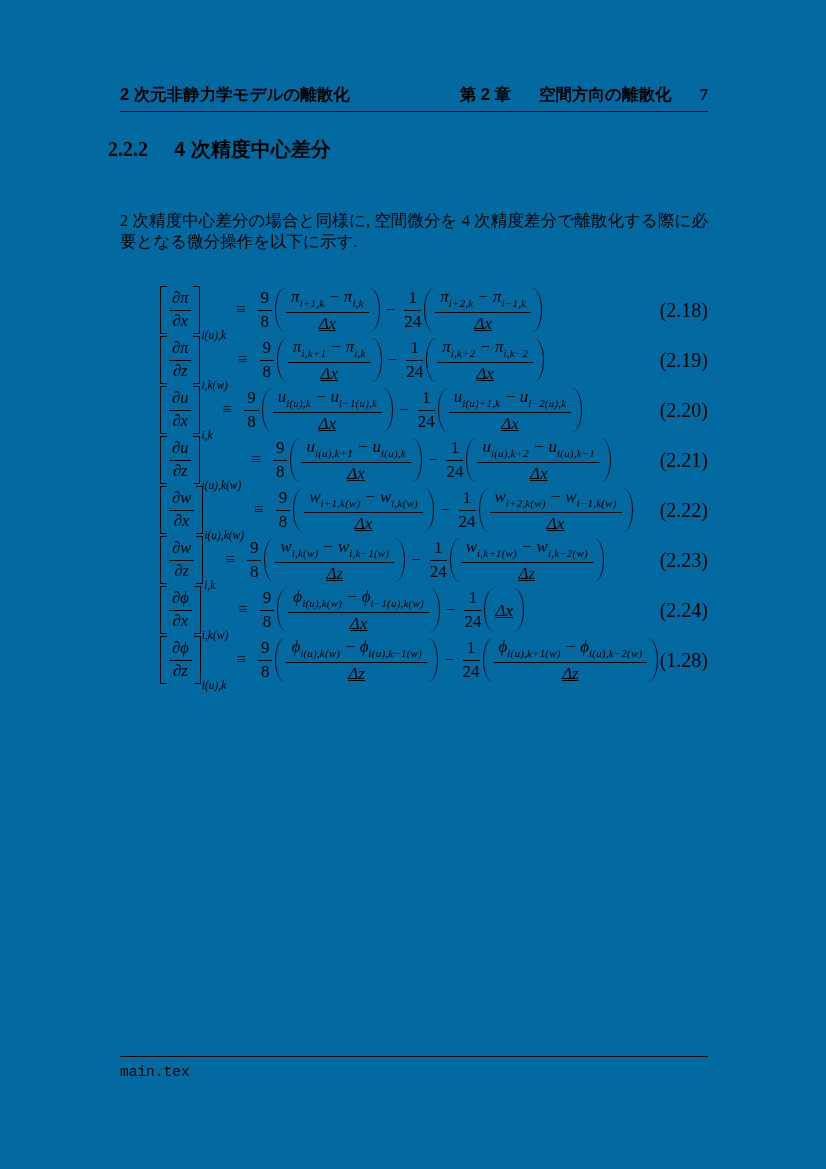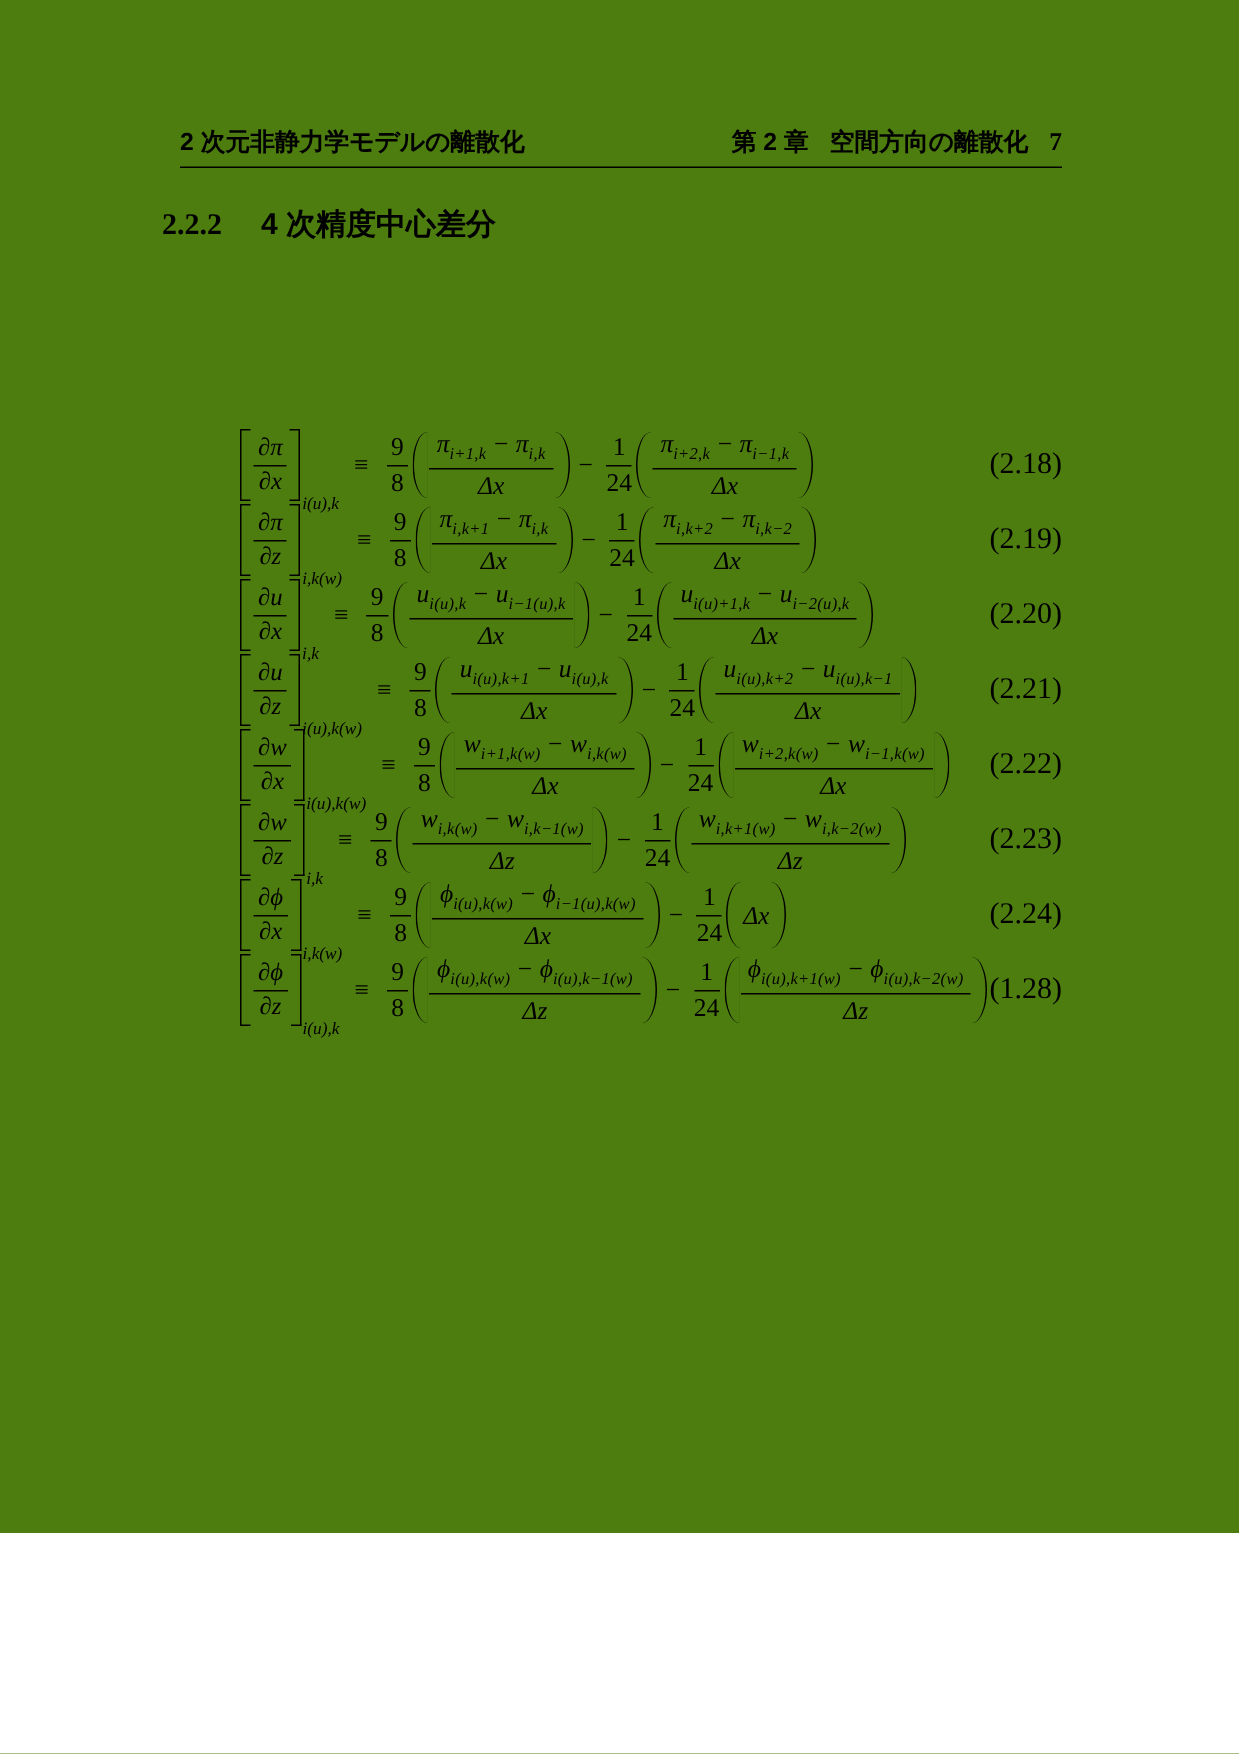--- a/index.html
+++ b/index.html
@@ -1,25 +1,25 @@
 <!DOCTYPE html>
 <html><head>
 <meta charset="utf-8">
 <style>
   html,body{margin:0;padding:0;background:#ffffff;}
   .page{
-    position:relative;width:826px;height:1022px;background:#4d7c0f;
+    position:relative;width:826px;height:1169px;background:#0369a1;
     color:#000;overflow:hidden;
     font-family:"Liberation Serif","DejaVu Serif",serif;
   }
   
   .hdr{position:absolute;left:120px;top:84px;width:588px;}
   .hdr-line{display:flex;justify-content:space-between;align-items:baseline;
     font-family:"Liberation Sans","DejaVu Sans",sans-serif;font-weight:bold;font-size:16.5px;}
-  .hdr-right{display:flex;gap:14px;align-items:baseline;}
+  .hdr-right{display:flex;gap:28px;align-items:baseline;}
   .hdr-pagenum{font-family:"Liberation Serif",serif;font-weight:bold;font-size:17px;}
   .hdr-rule{margin-top:5px;border-bottom:1.3px solid #000;}
   
   .sec{position:absolute;left:108px;top:136px;font-size:20px;font-weight:bold;}
   .sec-num{font-family:"Liberation Serif",serif;margin-right:26px;}
   .sec-title{font-family:"Liberation Sans","DejaVu Sans",sans-serif;}
   
   .intro{position:absolute;left:120px;top:193px;width:588px;
     font-size:16.5px;line-height:21.5px;text-align:justify;}
   
@@ -28,21 +28,21 @@
   .eq-body{display:flex;align-items:center;font-size:17px;font-style:italic;white-space:nowrap;}
   .eq-number{position:absolute;right:0;top:50%;transform:translateY(-50%);
     font-size:20px;font-style:normal;}
   
   .frac{display:inline-flex;flex-direction:column;align-items:center;line-height:1.15;}
   .frac .num{align-self:stretch;text-align:center;border-bottom:1.1px solid #000;
     padding:0 3px 2px 3px;}
   .frac .den{padding-top:1px;}
   .coef{font-style:normal;margin:0 3px;}
   .inner .num{padding:0 5px 3px 5px;}
-  .inner .den{font-style:italic;}
+  .inner .den{font-style:italic;text-decoration:underline;}
   
   .brkgrp{display:inline-flex;align-items:center;height:46px;}
   .brack{width:6px;height:46px;}
   .brack.l{border-left:1.9px solid #000;border-top:1.9px solid #000;border-bottom:1.9px solid #000;}
   .brack.r{border-right:1.9px solid #000;border-top:1.9px solid #000;border-bottom:1.9px solid #000;}
   .dfrac{margin:0 2px;font-size:16.5px;}
   .bsub{align-self:flex-end;transform:translateY(8px);font-size:11.5px;margin:0 4px 0 1px;}
   
   .paren{width:9px;height:44px;flex:none;}
   .paren.l{border-left:1.6px solid #000;border-radius:100% 0 0 100% / 50% 0 0 50%;margin-right:1px;}
@@ -74,20 +74,21 @@
         <span class="hdr-pagenum">7</span>
       </span>
     </div>
     <div class="hdr-rule"></div>
   </div>
 
   <div class="sec">
     <span class="sec-num">2.2.2</span><span class="sec-title">4 次精度中心差分</span>
   </div>
 
+  <p class="intro">2 次精度中心差分の場合と同様に, 空間微分を 4 次精度差分で離散化する際に必要となる微分操作を以下に示す.</p>
 
   <div class="eqs">
   <div class="eq-row">
     <span class="eq-body">
       <span class="brkgrp">
         <span class="brack l"></span>
         <span class="frac dfrac">
           <span class="num">∂π</span>
           <span class="den">∂x</span>
         </span>

